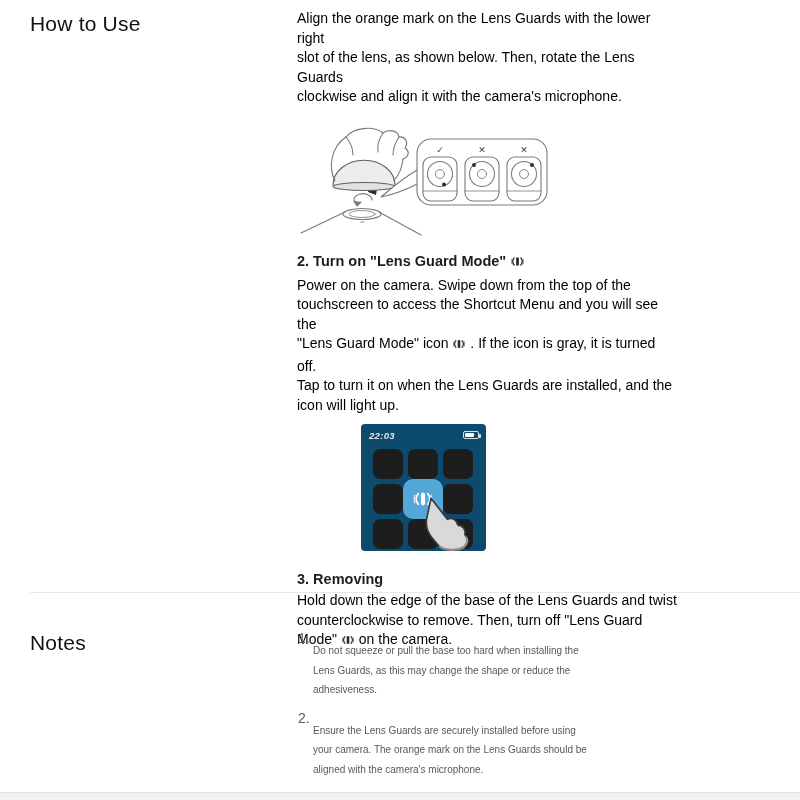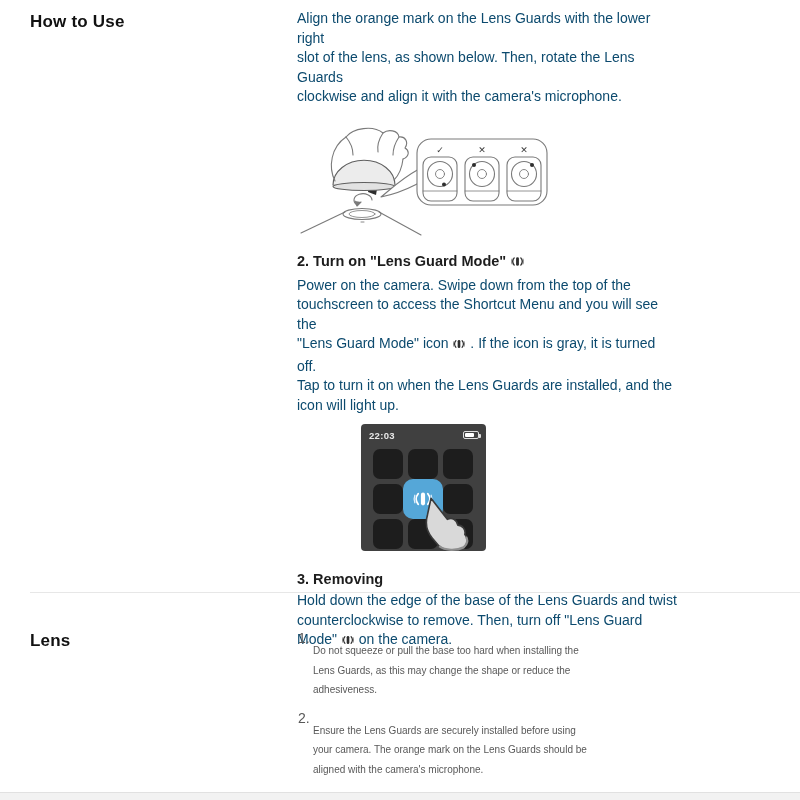--- a/index.html
+++ b/index.html
@@ -1,38 +1,38 @@
 <!DOCTYPE html>
 <html><head>
 <meta charset="utf-8">
 <style>
   * { margin:0; padding:0; box-sizing:border-box; }
   html,body { width:800px; height:800px; background:#ffffff;
     font-family:"Liberation Sans","DejaVu Sans",sans-serif; }
   .page { position:relative; width:800px; height:800px; overflow:hidden; background:#fff; }
 
-  .side-heading { position:absolute; left:30px; font-size:17px; font-weight:bold;
+  .side-heading { position:absolute; left:30px; font-size:21px; font-weight:normal;
     color:#111; letter-spacing:.2px; }
   #h-howto { top:12px; }
   #h-notes { top:631px; }
 
   .col-right { position:absolute; left:297px; top:9px; width:380px; }
   .step-title { font-size:14.5px; font-weight:bold; color:#1d1d1d; line-height:18px; }
-  .step-body { font-size:14px; color:#0c4a6e; line-height:19.5px; white-space:pre-line; }
+  .step-body { font-size:14px; color:#000000; line-height:19.5px; white-space:pre-line; }
   .mt13 { margin-top:13px; }
   .mt10 { margin-top:19px; }
   .mb3 { margin-bottom:3px; }
 
   .inline-icon { display:inline-block; vertical-align:-3px; }
 
   .illus1 { display:block; margin:20px 0 0 2px; }
 
   
   .screen { position:relative; width:125px; height:127px; margin:9px 0 0 64px;
-    background:#404040; border-radius:4px; overflow:hidden; }
+    background:#0c4a6e; border-radius:4px; overflow:hidden;font-style:italic; }
   .statusbar { position:absolute; top:5px; left:8px; right:7px; height:12px;
     display:flex; justify-content:space-between; align-items:center; }
   .time { color:#e8e8e8; font-size:9.5px; font-weight:bold; letter-spacing:.3px; }
   .battery { position:relative; width:16px; height:8px; border:1px solid #dcdcdc;
     border-radius:2px; }
   .battery::before { content:""; position:absolute; left:1px; top:1px; bottom:1px;
     width:9px; background:#ffffff; border-radius:1px; }
   .battery::after { content:""; position:absolute; right:-3px; top:2px; width:2px;
     height:4px; background:#dcdcdc; border-radius:0 1px 1px 0; }
   .grid { position:absolute; top:25px; left:12px; display:grid;
@@ -180,21 +180,21 @@
 counterclockwise to remove. Then, turn off "Lens Guard
 Mode" </span><span class="inline-icon"><svg width="14" height="14" viewBox="0 0 20 20">
             <rect x="8.1" y="4.2" width="3.8" height="11.6" rx="1.9" fill="#2e2e2e"></rect>
             <path d="M5.6 5.2 a7.6 7.6 0 0 0 0 9.6 M14.4 5.2 a7.6 7.6 0 0 1 0 9.6" stroke="#2e2e2e" stroke-width="1.7" fill="none" stroke-linecap="round"></path>
             <path d="M2.6 6.6 a9.4 9.4 0 0 0 0 6.8 M17.4 6.6 a9.4 9.4 0 0 1 0 6.8" stroke="#6f6f6f" stroke-width="1.2" fill="none" stroke-linecap="round"></path>
           </svg></span><span> on the camera.</span></div>
   </div>
 
   <div class="divider"></div>
 
-  <div class="side-heading" id="h-notes">Lens</div>
+  <div class="side-heading" id="h-notes">Notes</div>
 
   <div class="notes-list">
     <div class="note-item">
       <span class="note-num">1.</span>
       <span class="note-text">Do not squeeze or pull the base too hard when installing the
 Lens Guards, as this may change the shape or reduce the
 adhesiveness.</span>
     </div>
     <div class="note-item">
       <span class="note-num">2.</span>

